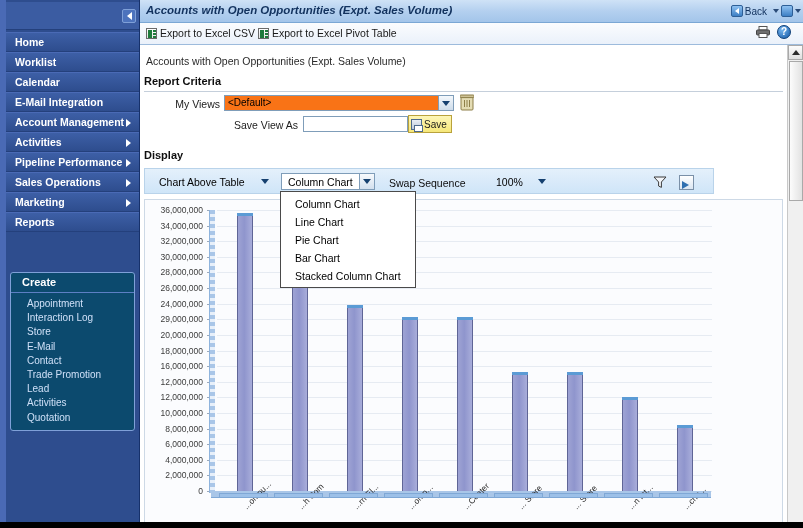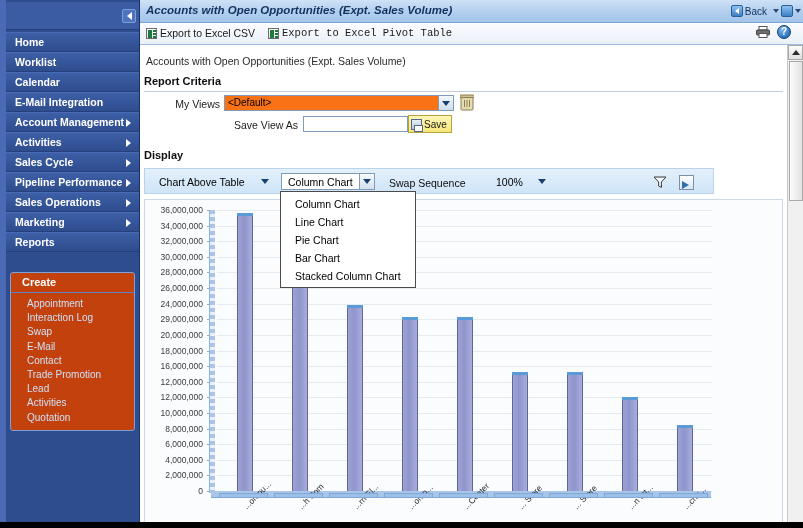--- a/index.html
+++ b/index.html
@@ -71,21 +71,21 @@
     width: 0; height: 0;
     border-top: 4px solid transparent;
     border-bottom: 4px solid transparent;
     border-left: 5px solid #ffffff;
   }
   #create-panel {
     position: absolute; left: 10px; top: 272px;
     width: 125px;
     border: 1px solid #7fa0d8;
     border-radius: 3px;
-    background: #c2410c;
+    background: #0c4a6e;
     padding-bottom: 5px;
   }
   #create-title {
     height: 20px;
     color: #ffffff;
     font-size: 11px;
     font-weight: bold;
     line-height: 19px;
     padding-left: 11px;
     border-bottom: 1px solid #5d7fc4;
@@ -476,32 +476,31 @@
         <span class="tri"></span>
       </div>
     </div>
     <div id="nav-list" style="position: absolute; left: 0px; top: 32px;">
         <div class="nav-item"><span>Home</span></div>
         <div class="nav-item"><span>Worklist</span></div>
         <div class="nav-item"><span>Calendar</span></div>
         <div class="nav-item"><span>E-Mail Integration</span></div>
         <div class="nav-item"><span>Account Management</span><span class="arrow"></span></div>
         <div class="nav-item"><span>Activities</span><span class="arrow"></span></div>
-        <div class="nav-item"><span>Sales Cycle</span><span class="arrow"></span></div>
         <div class="nav-item"><span>Pipeline Performance</span><span class="arrow"></span></div>
         <div class="nav-item"><span>Sales Operations</span><span class="arrow"></span></div>
         <div class="nav-item"><span>Marketing</span><span class="arrow"></span></div>
         <div class="nav-item"><span>Reports</span></div>
       </div>
     <div id="create-panel">
       <div id="create-title">Create</div>
       <div id="create-links" style="padding-top: 4px;">
           <div class="create-link">Appointment</div>
           <div class="create-link">Interaction Log</div>
-          <div class="create-link">Swap</div>
+          <div class="create-link">Store</div>
           <div class="create-link">E-Mail</div>
           <div class="create-link">Contact</div>
           <div class="create-link">Trade Promotion</div>
           <div class="create-link">Lead</div>
           <div class="create-link">Activities</div>
           <div class="create-link">Quotation</div>
         </div>
     </div>
   </div>
 
@@ -520,21 +519,21 @@
         <span class="win-ico"></span>
         <span class="caret-sm"></span>
       </div>
     </div>
 
     <div id="exportbar">
       <div class="export-link" style="left:6px;">
         <span class="xls-ico"></span>
         <span>Export to Excel CSV</span>
       </div>
-      <div class="export-link" style="left:128px;font-family:Liberation Mono, monospace;">
+      <div class="export-link" style="left:118px;">
         <span class="xls-ico"></span>
         <span>Export to Excel Pivot Table</span>
       </div>
     </div>
 
     <svg id="print-ico" viewBox="0 0 14 12">
       <rect x="3" y="0.5" width="8" height="3.5" fill="#ffffff" stroke="#555"></rect>
       <rect x="0.5" y="4" width="13" height="5" rx="1" fill="#6e6e6e" stroke="#444"></rect>
       <rect x="3" y="7.5" width="8" height="4" fill="#ffffff" stroke="#555"></rect>
     </svg>

